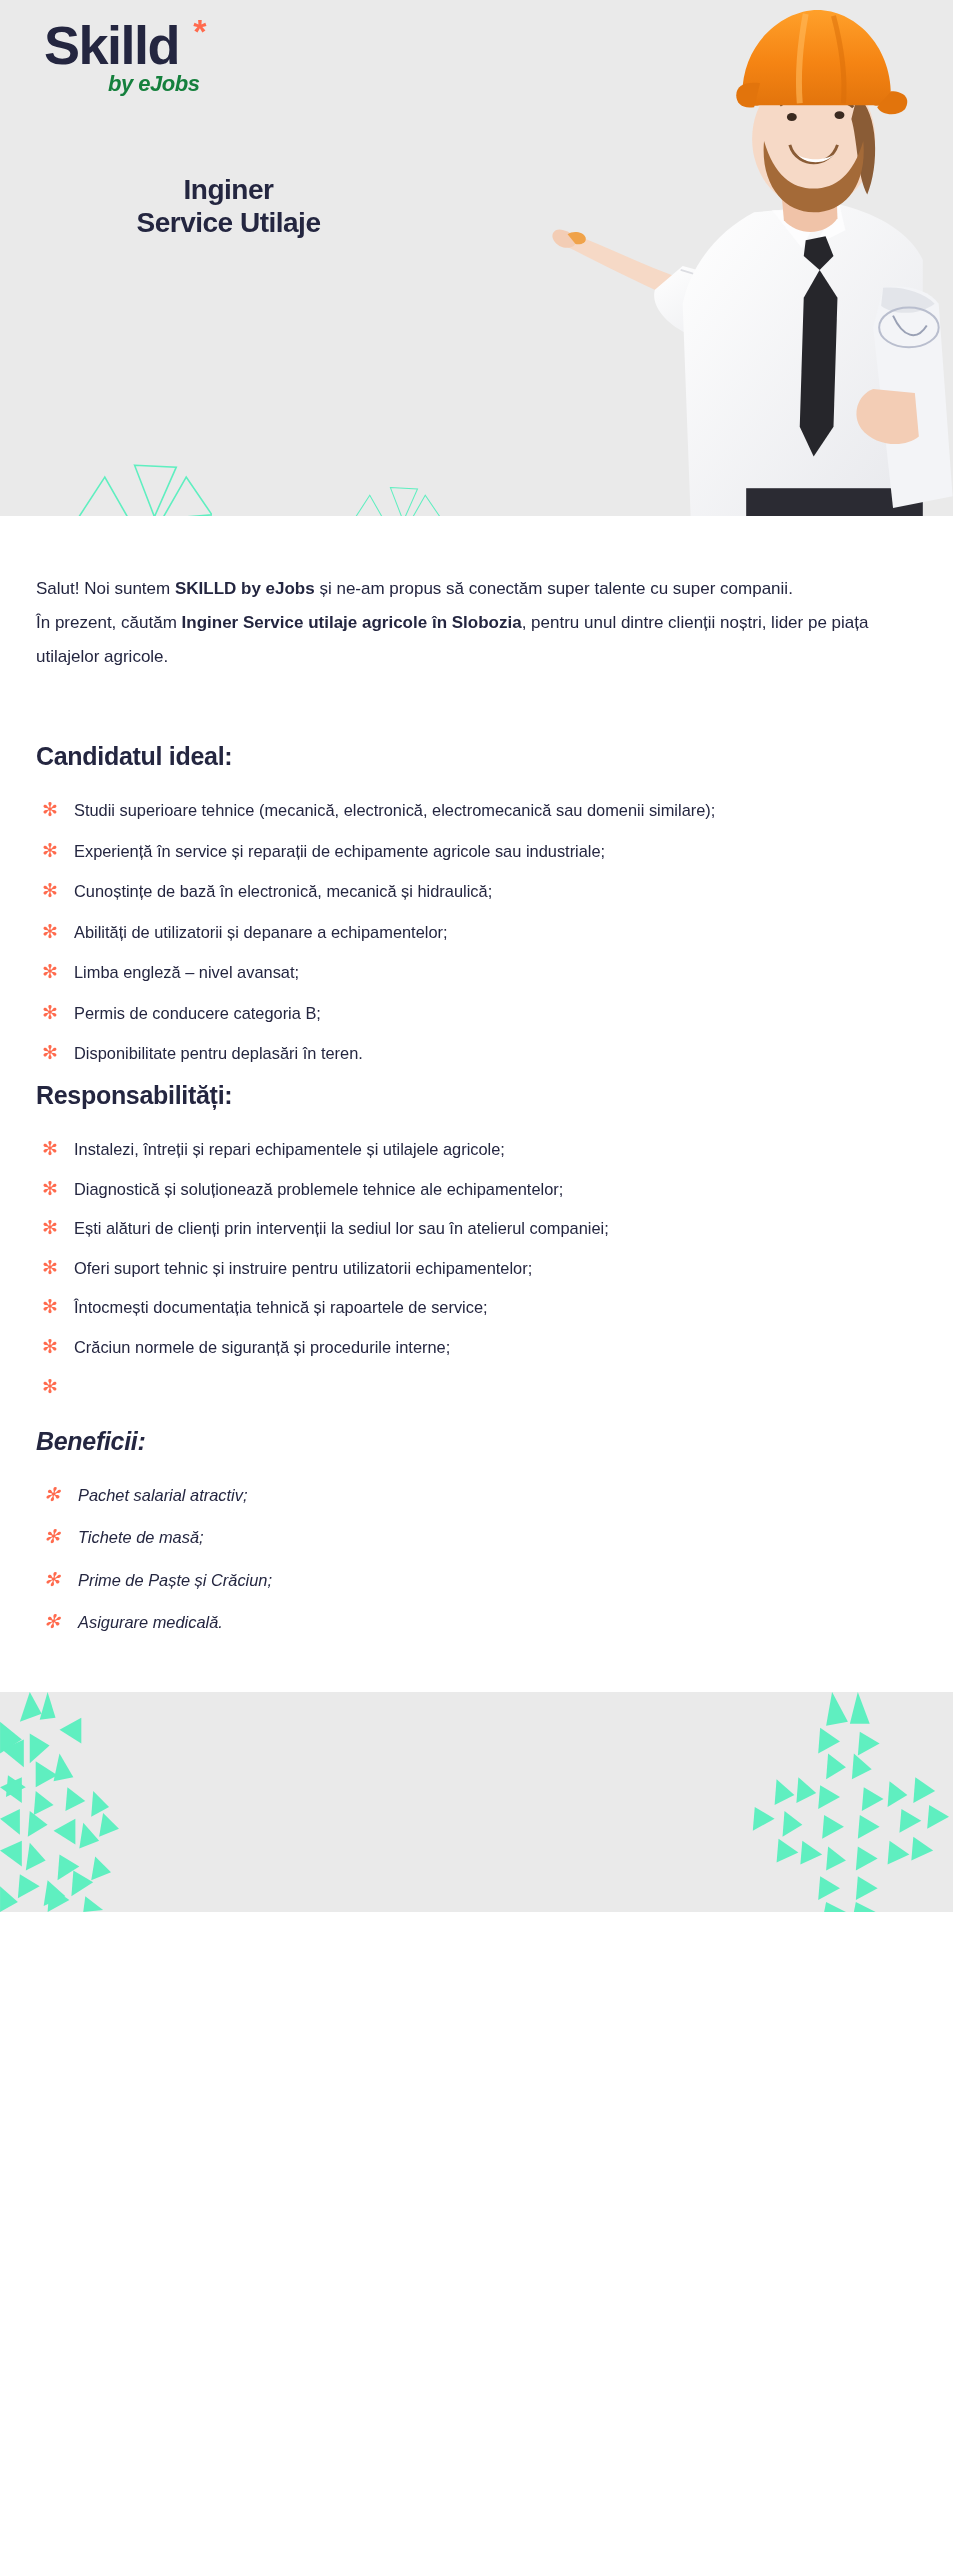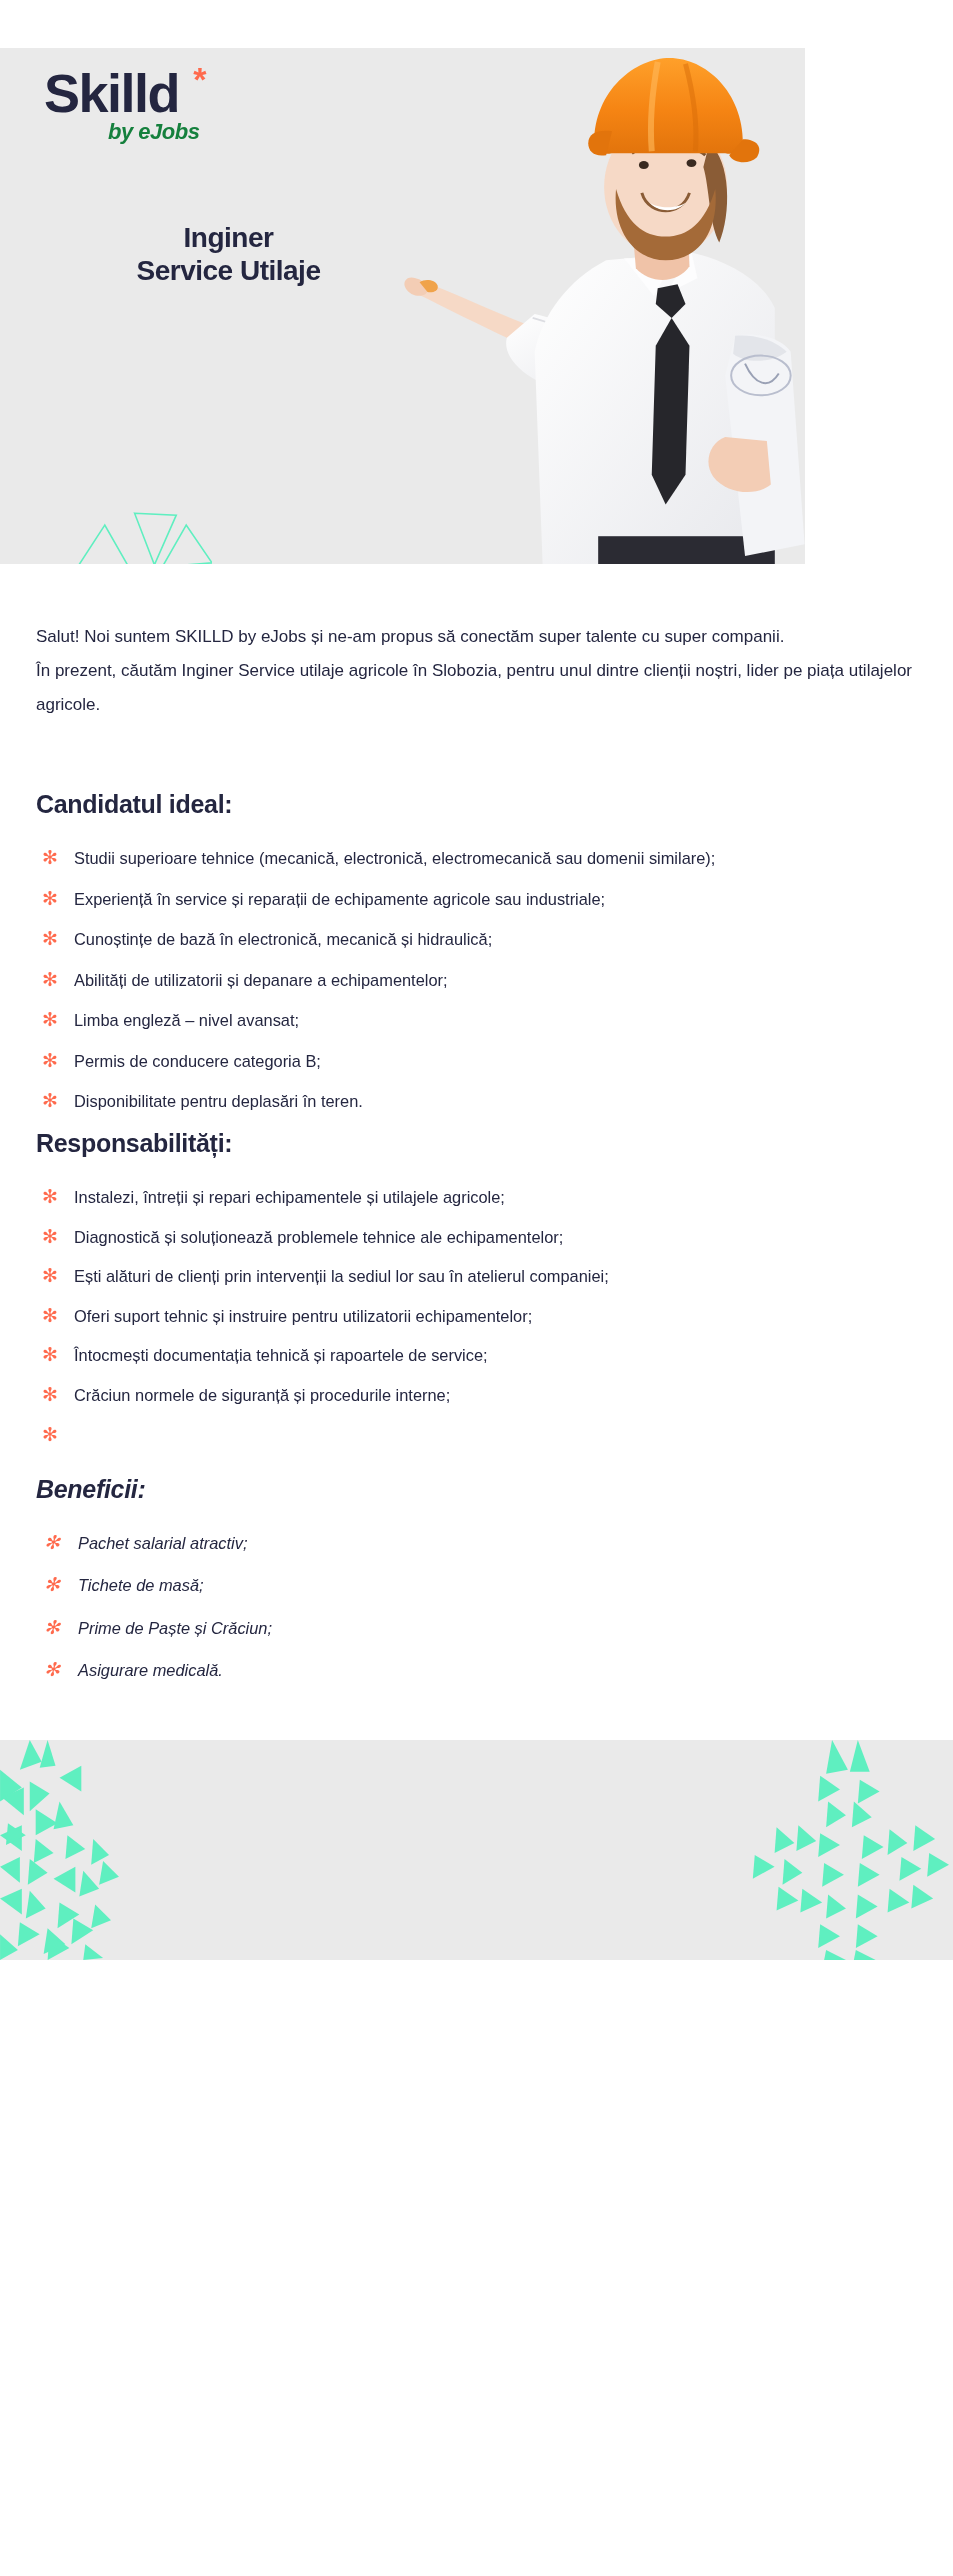--- a/index.html
+++ b/index.html
@@ -10,25 +10,24 @@
     color:#242640;
     width:953px;
     position:relative;
     overflow-x:hidden;
   }
   .page { width:953px; position:relative; }
 
   
   .hero {
     position:relative;
-    width:805px;
+    width:953px;
     height:516px;
     background:#eaeaea;
     overflow:hidden;
-    margin-top:48px;
   }
   .logo {
     position:absolute;
     left:44px; top:18px;
     z-index:5;
   }
   .logo-main {
     font-size:54px;
     font-weight:bold;
     letter-spacing:-1.5px;
@@ -81,21 +80,21 @@
     background:#ffffff;
     padding:56px 36px 40px 36px;
     z-index:6;
   }
   .intro {
     font-size:17px;
     line-height:2.0;
     color:#242640;
     max-width:894px;
   }
-  .intro b { font-weight:normal; }
+  .intro b { font-weight:bold; }
   .intro p { margin:0; }
 
   h2.section-title {
     font-size:25px;
     font-weight:bold;
     color:#242640;
     letter-spacing:-0.3px;
   }
   .sec-candidate { margin-top:68px; }
   .sec-resp { }

